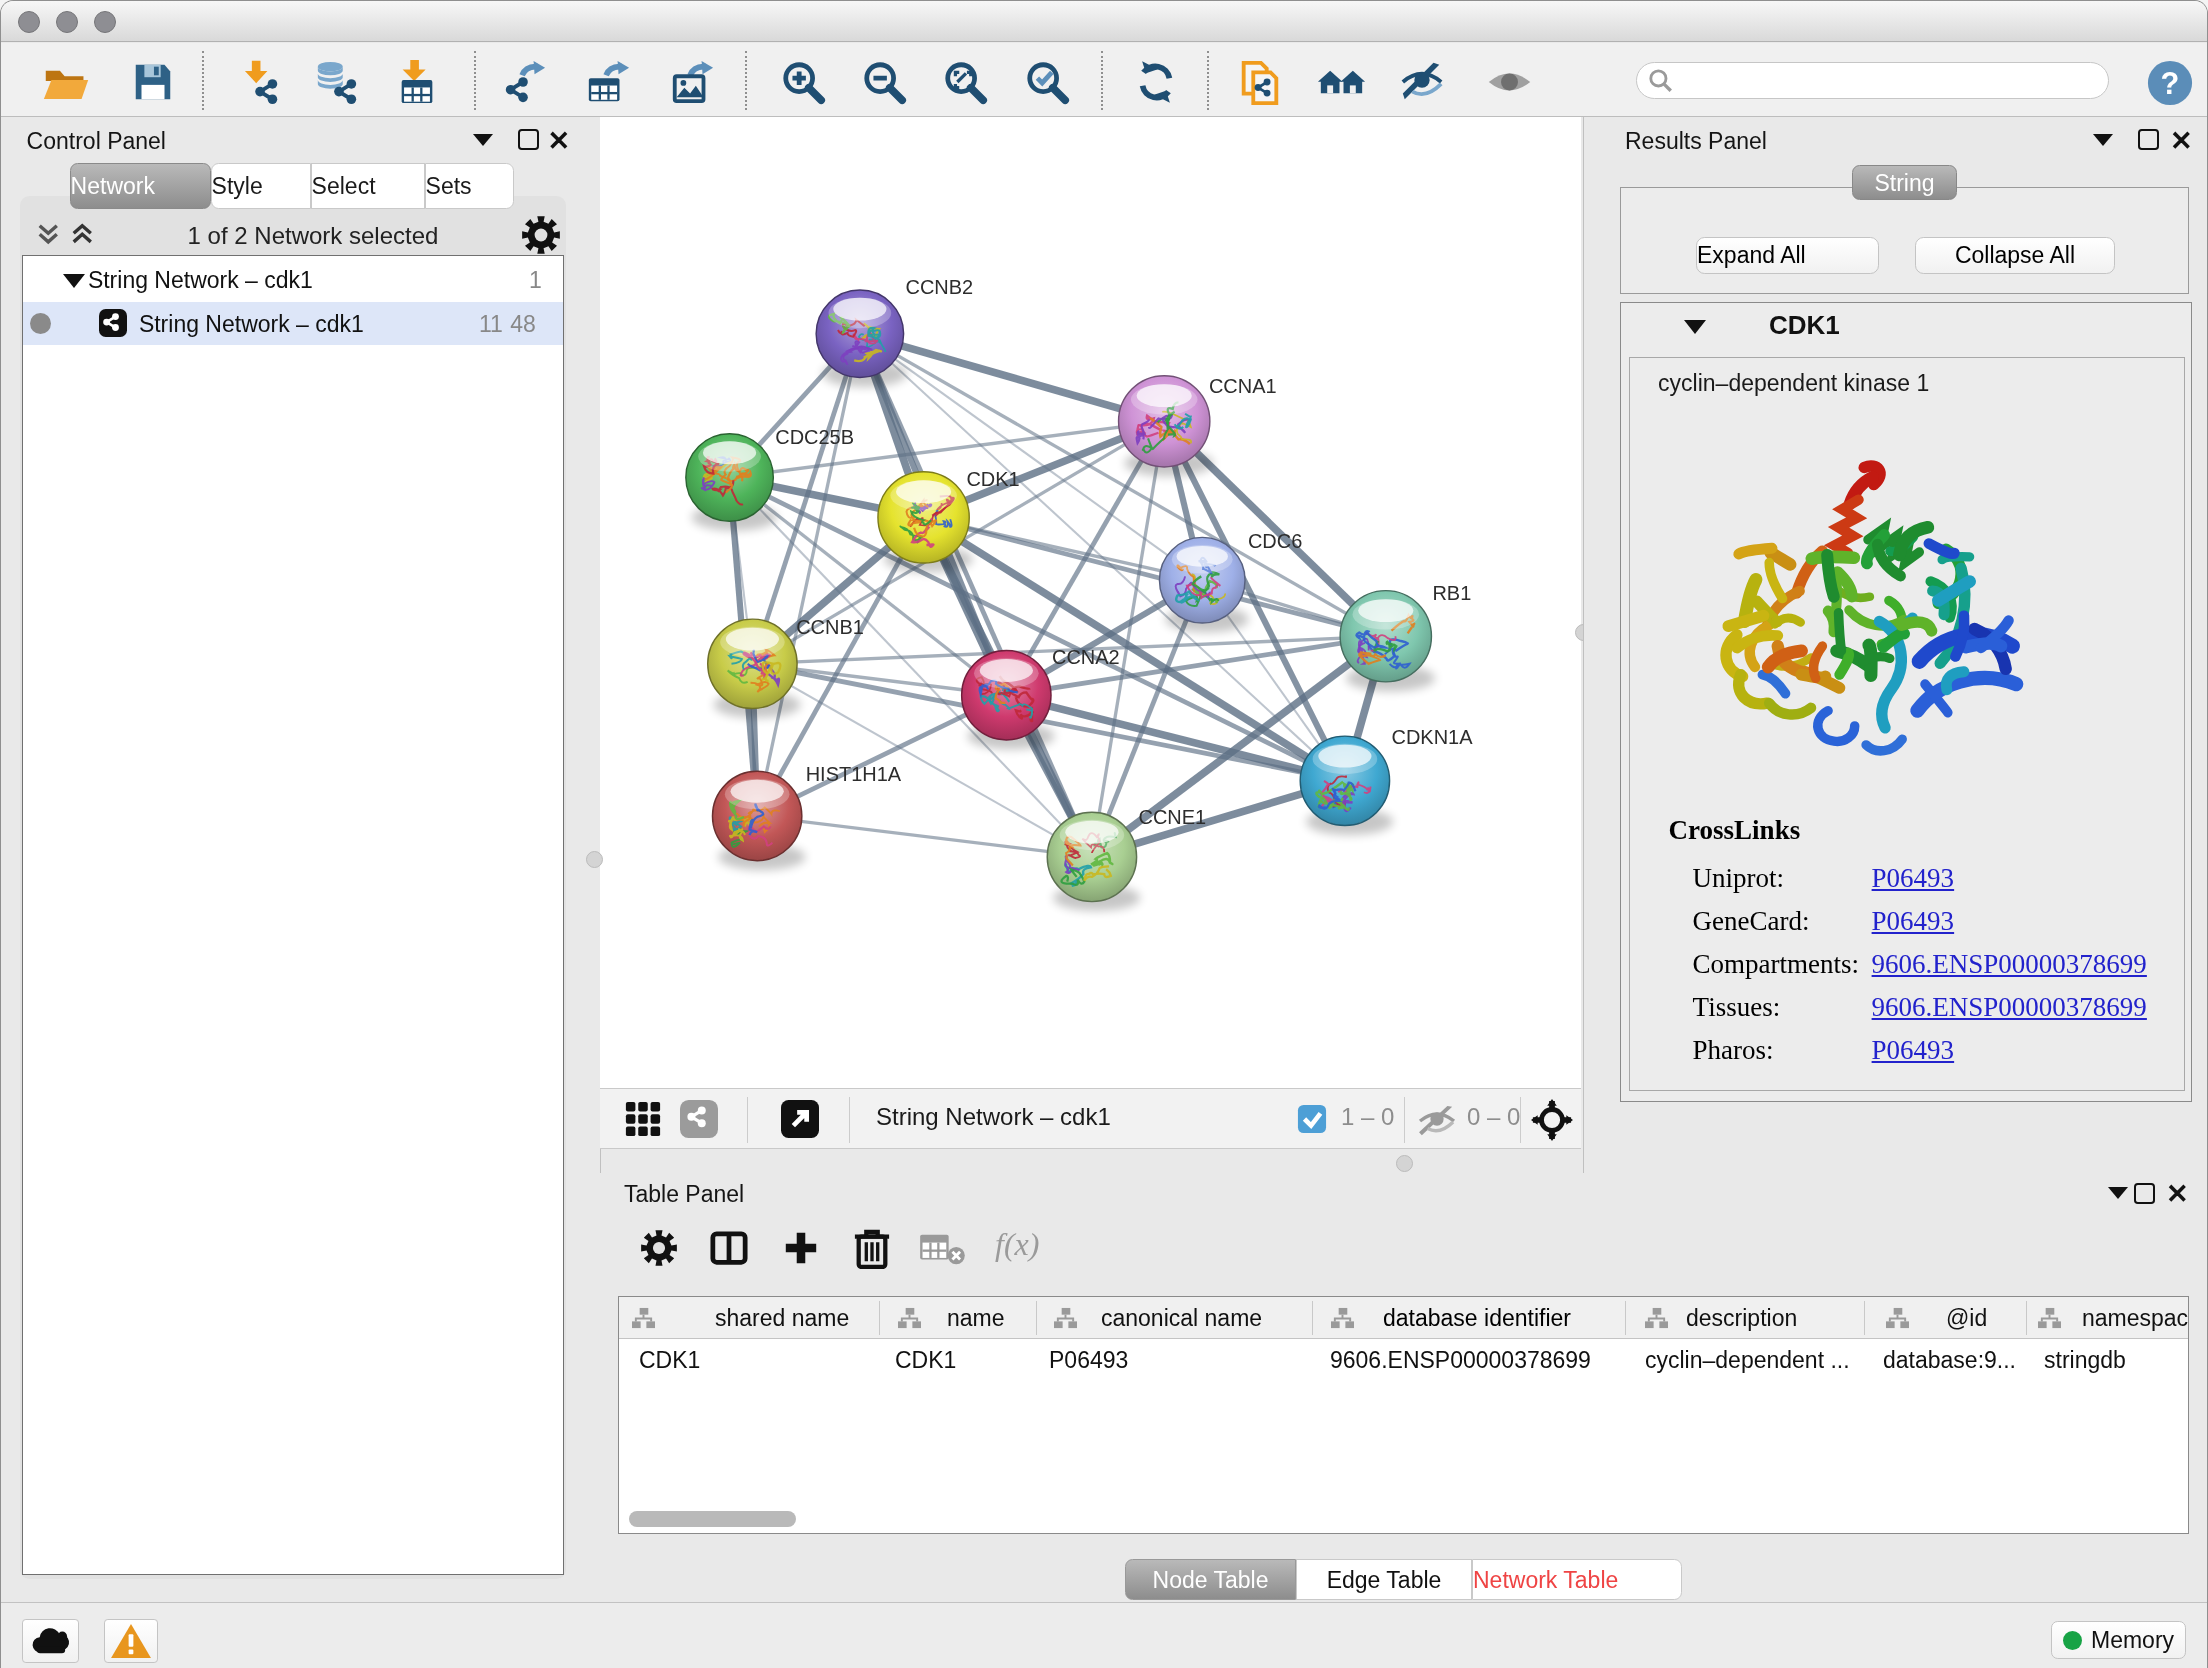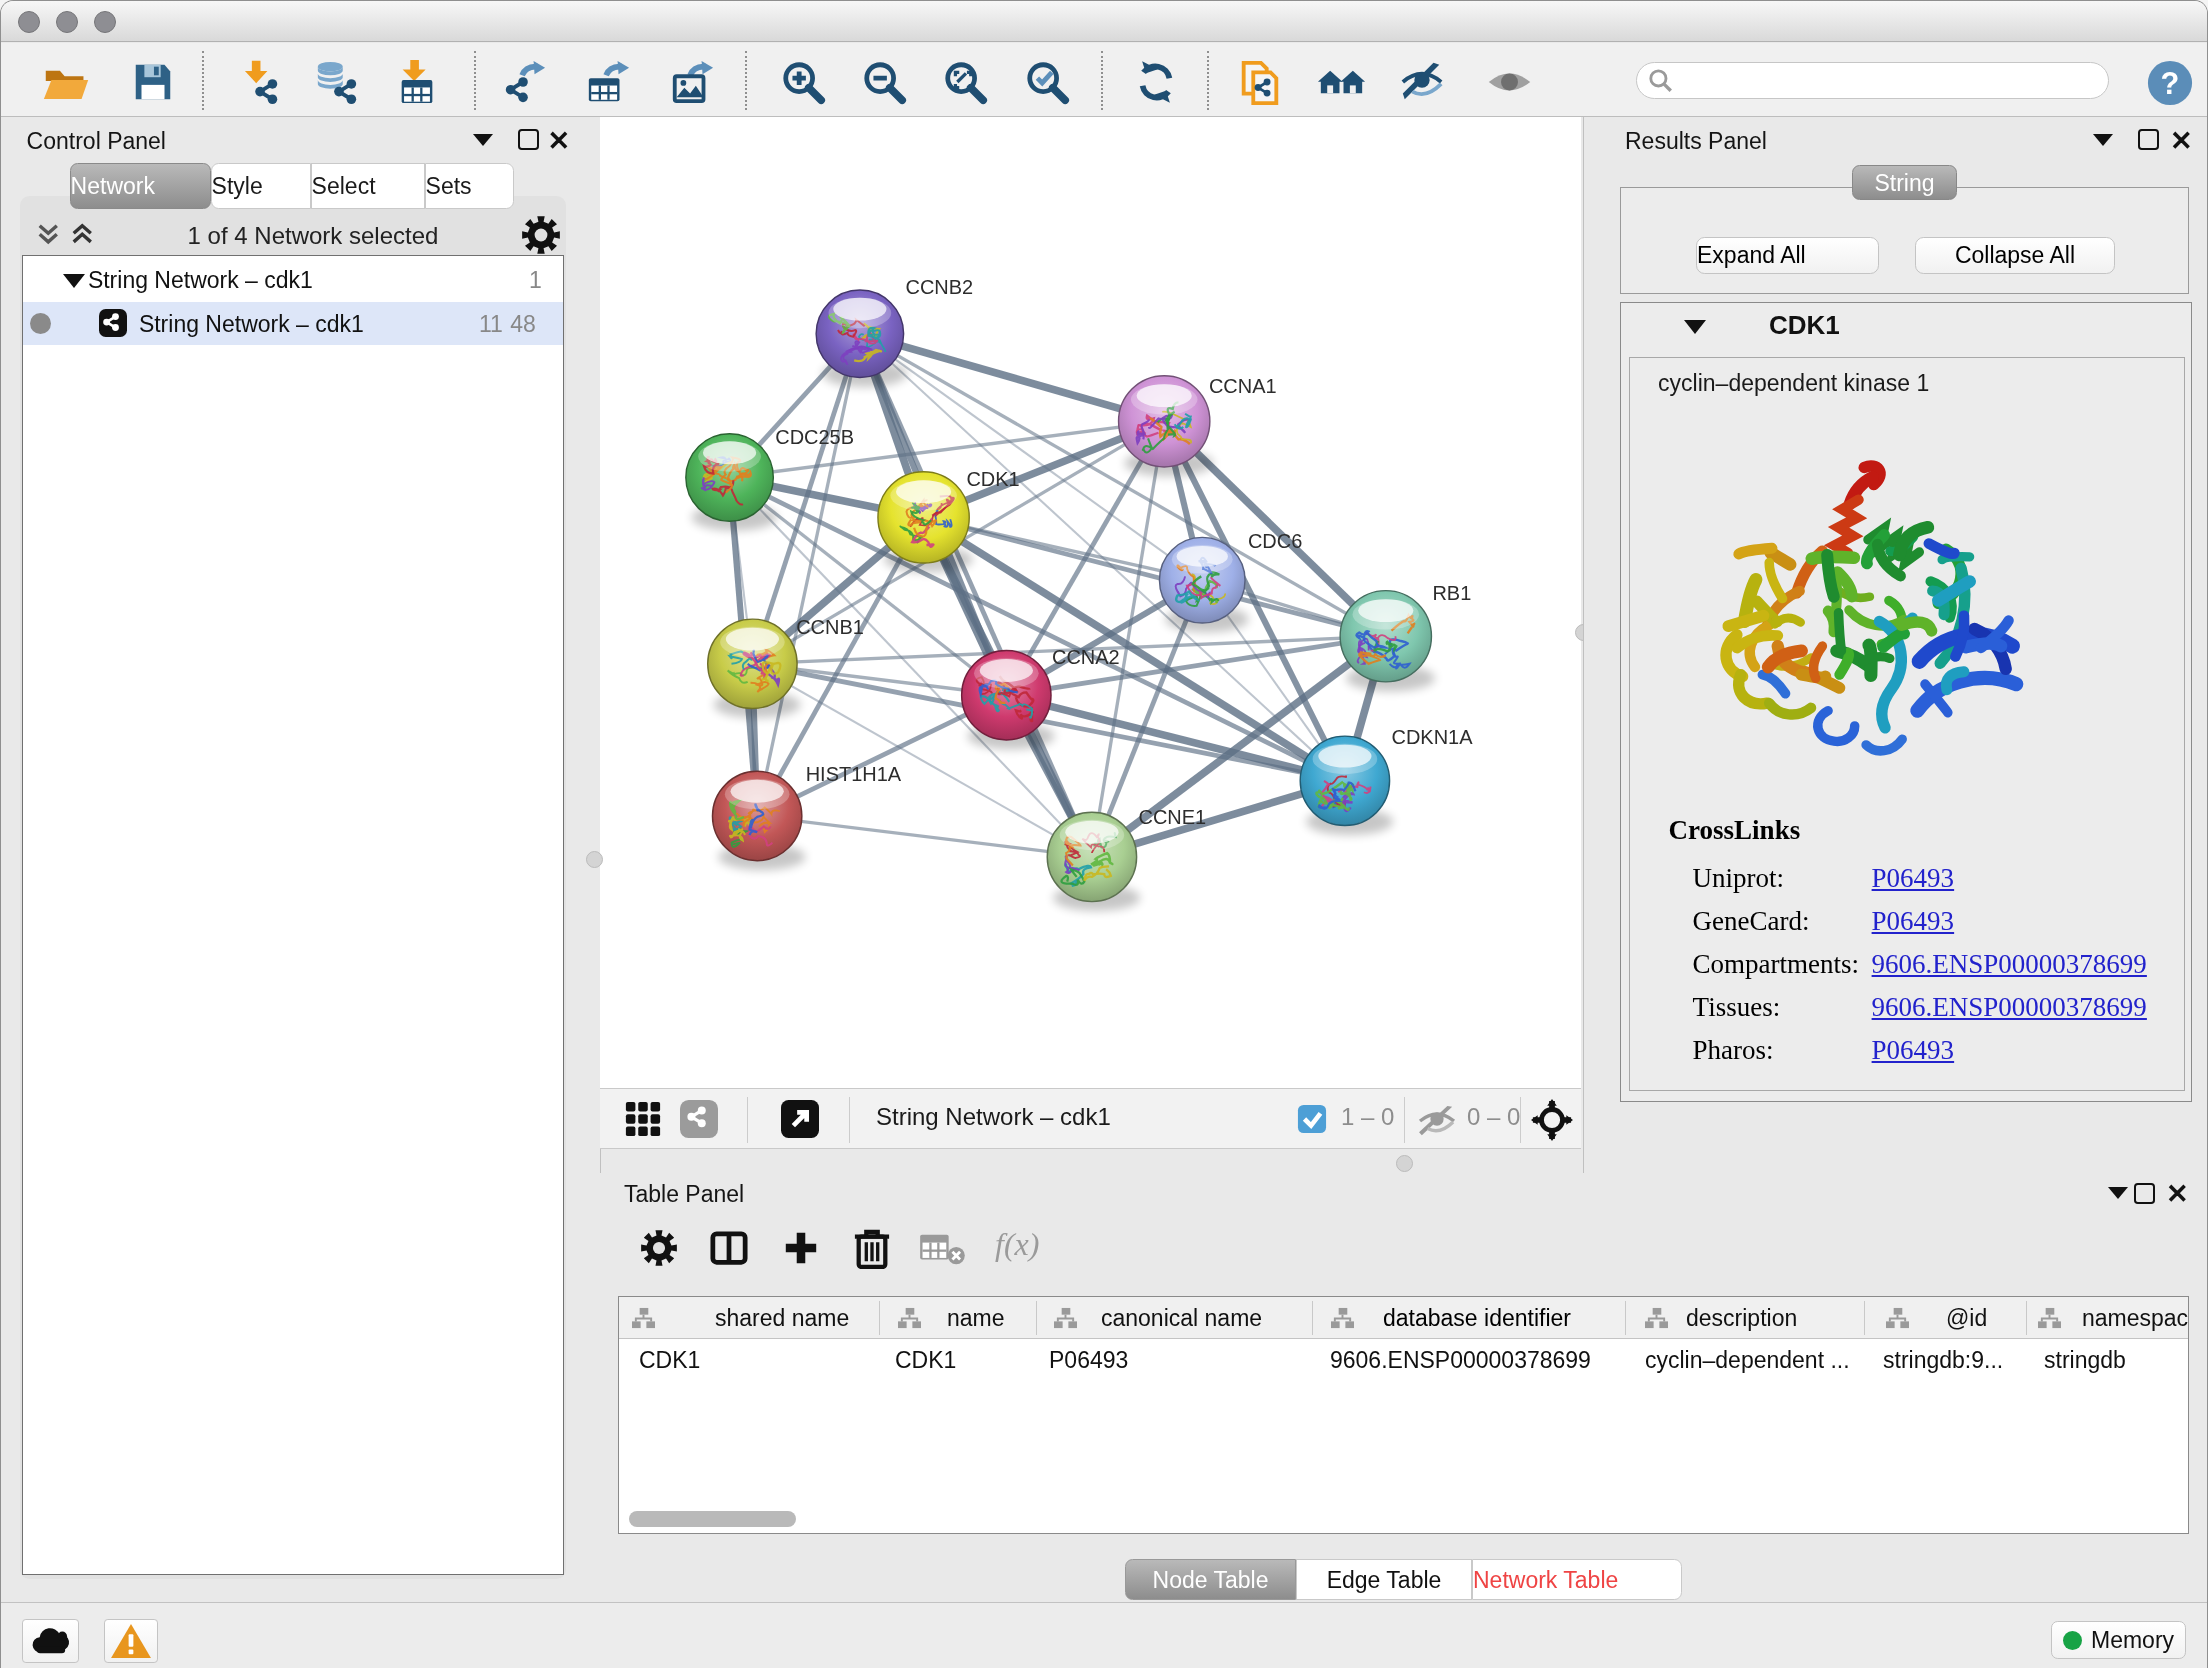--- a/index.html
+++ b/index.html
@@ -182,21 +182,21 @@
     <div class="tab" style="left:202px;width:100px;border-radius:7.6px 0 0 7.6px">Style</div>
     <div class="tab" style="left:302px;width:114px">Select</div>
     <div class="tab" style="left:416px;width:89px;border-radius:0 7.6px 7.6px 0">Sets</div>
 
     <div class="abs" style="left:25px;top:103px"><svg width="28.5" height="28.5" viewBox="0 0 30 30" style="">
           <path d="M6 6l9 8 9-8M6 15l9 8 9-8" stroke="#555" stroke-width="3.6" fill="none"></path>
         </svg></div>
       <div class="abs" style="left:59px;top:103px"><svg width="28.5" height="28.5" viewBox="0 0 30 30" style="">
           <path d="M6 14l9-8 9 8M6 23l9-8 9 8" stroke="#333" stroke-width="3.6" fill="none"></path>
         </svg></div>
-    <div style="position:absolute;left:179px;top:105px;font-size:24px;color:#222">1 of 4 Network selected</div>
+    <div style="position:absolute;left:179px;top:105px;font-size:24px;color:#222">1 of 2 Network selected</div>
     <div class="abs" style="left:512px;top:98px"><svg width="40" height="40" viewBox="0 0 42 42" style="">
           <path d="M40.8 17.1L40.8 24.9L34.8 23.7L32.7 28.8L37.8 32.2L32.2 37.8L28.8 32.7L23.7 34.8L24.9 40.8L17.1 40.8L18.3 34.8L13.2 32.7L9.8 37.8L4.2 32.2L9.3 28.8L7.2 23.7L1.2 24.9L1.2 17.1L7.2 18.3L9.3 13.2L4.2 9.8L9.8 4.2L13.2 9.3L18.3 7.2L17.1 1.2L24.9 1.2L23.7 7.2L28.8 9.3L32.2 4.2L37.8 9.8L32.7 13.2L34.8 18.3Z" fill="#111"></path>
           <circle cx="21.0" cy="21.0" r="6.72" fill="#e1e1e1"></circle>
         </svg></div>
     <div class="treebox">
       <div class="trow" style="top:2.9px">
         <div style="position:absolute;left:40px;top:15px;width:0;height:0;border-left:11.4px solid transparent;border-right:11.4px solid transparent;border-top:14.3px solid #111"></div>
         <div class="ttxt" style="left:65px">String Network – cdk1</div>
         <div class="tnum" style="right:21px">1</div>
       </div>
@@ -719,21 +719,21 @@
           <div class="abs" style="left:1006px;top:3.8px;width:0;height:34px;border-left:1.9px solid #c9c9c9"></div>
           <div class="abs" style="left:1245px;top:3.8px;width:0;height:34px;border-left:1.9px solid #c9c9c9"></div>
           <div class="abs" style="left:1407px;top:3.8px;width:0;height:34px;border-left:1.9px solid #c9c9c9"></div>
         </div>
       <div style="position:absolute;left:0;top:42px;width:100%;height:43px;font-size:23px;color:#111">
         <span style="position:absolute;left:20px;top:7.6px">CDK1</span>
         <span style="position:absolute;left:276px;top:7.6px">CDK1</span>
         <span style="position:absolute;left:430px;top:7.6px">P06493</span>
         <span style="position:absolute;left:711px;top:7.6px">9606.ENSP00000378699</span>
         <span style="position:absolute;left:1026px;top:7.6px">cyclin–dependent ...</span>
-        <span style="position:absolute;left:1264px;top:7.6px">stringdb:9...</span>
+        <span style="position:absolute;left:1264px;top:7.6px">database:9...</span>
         <span style="position:absolute;left:1425px;top:7.6px">stringdb</span>
       </div>
 
       <div style="position:absolute;left:9.5px;top:214px;width:167px;height:16px;background:#b9b9b9;border-radius:8.6px"></div>
     </div>
     <div style="position:absolute;left:525px;top:386px;width:171px;height:41px;background:linear-gradient(#b9b9b9,#8d8d8d);border:1px solid #999;border-radius:7.6px 0 0 7.6px;color:#fff;font-size:23px;text-align:center;line-height:40px">Node Table</div>
     <div style="position:absolute;left:696px;top:386px;width:176px;height:41px;background:#fff;border:1px solid #c9c9c9;color:#111;font-size:23px;text-align:center;line-height:40px">Edge Table</div>
     <div style="position:absolute;left:872px;top:386px;width:210px;height:41px;background:#fff;border:1px solid #c9c9c9;border-radius:0 7.6px 7.6px 0;color:#ef4444;font-size:23px;text-align:left;line-height:40px">Network Table</div>
   </div>
 

